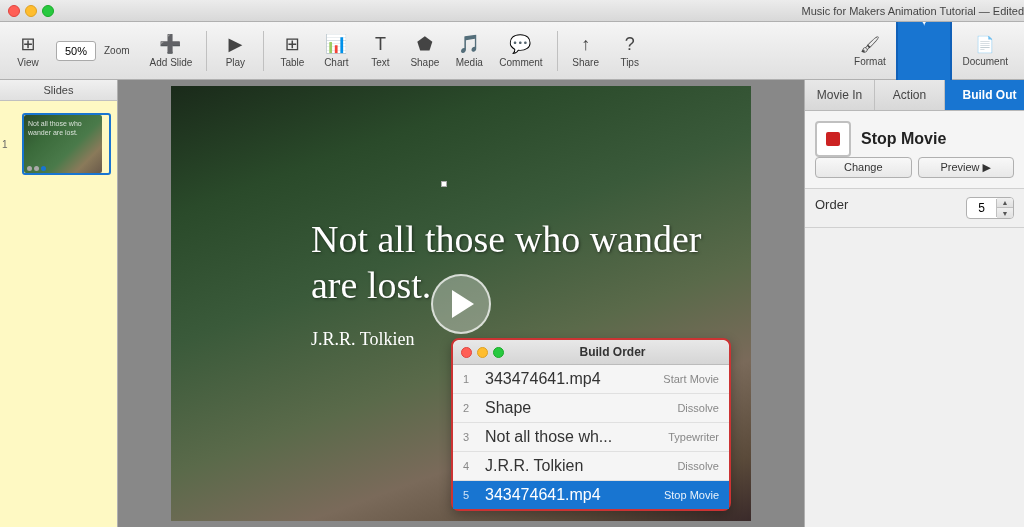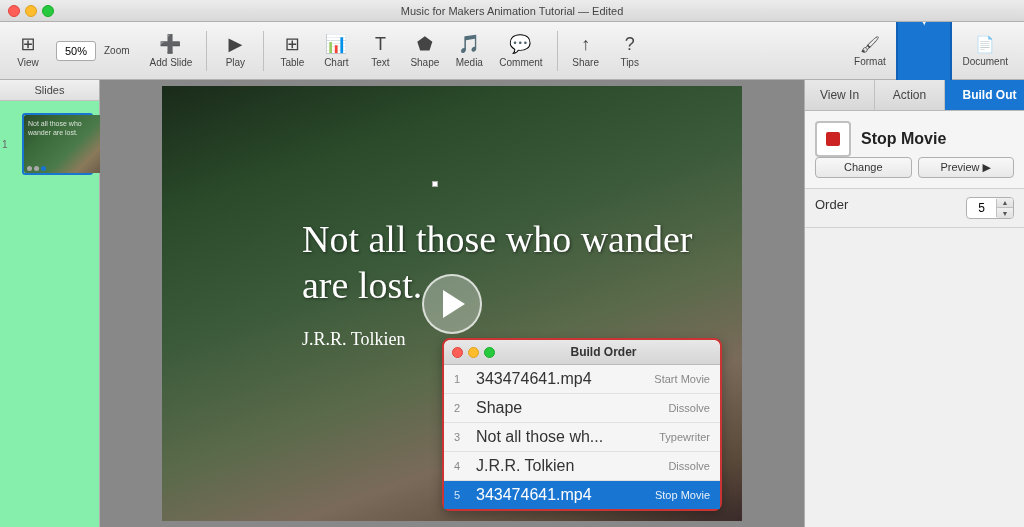--- a/index.html
+++ b/index.html
@@ -4,21 +4,21 @@
   <style>
     * { box-sizing: border-box; margin: 0; padding: 0; }
     body { font-family: -apple-system, 'Helvetica Neue', Arial, sans-serif; background: #c8c8c8; width: 1024px; height: 527px; overflow: hidden; font-size: 12px; }
 
     
     .title-bar {
       background: linear-gradient(to bottom, #ececec, #d8d8d8);
       height: 22px;
       display: flex;
       align-items: center;
-      justify-content: center;
+      justify-content: flex-end;
       border-bottom: 1px solid #b0b0b0;
       position: relative;
     }
     .title-bar-buttons {
       position: absolute;
       left: 8px;
       display: flex;
       gap: 5px;
       align-items: center;
     }
@@ -92,22 +92,22 @@
     .rt-btn .rt-label { font-size: 10px; color: #444; }
 
     
     .main-area {
       display: flex;
       height: calc(527px - 22px - 58px);
     }
 
     
     .slides-panel {
-      width: 100px;
-      background: #86efac;
+      width: 118px;
+      background: #fef9c3;
       border-right: 1px solid #b0b0b0;
       display: flex;
       flex-direction: column;
     }
     .slides-header {
       text-align: center;
       padding: 4px;
       font-size: 11px;
       color: #444;
       background: linear-gradient(to bottom, #f0f0f0, #e0e0e0);
@@ -586,21 +586,21 @@
         </div>
       </div>
 
     </div>
   </div>
 
   <div class="right-panel">
 
     <div class="build-tabs">
       <div class="build-tab">
-        <span>View In</span>
+        <span>Movie In</span>
       </div>
       <div class="build-tab">
         <span>Action</span>
       </div>
       <div class="build-tab active">
         <span>Build Out</span>
       </div>
     </div>
 
     <div class="stop-movie-section">

